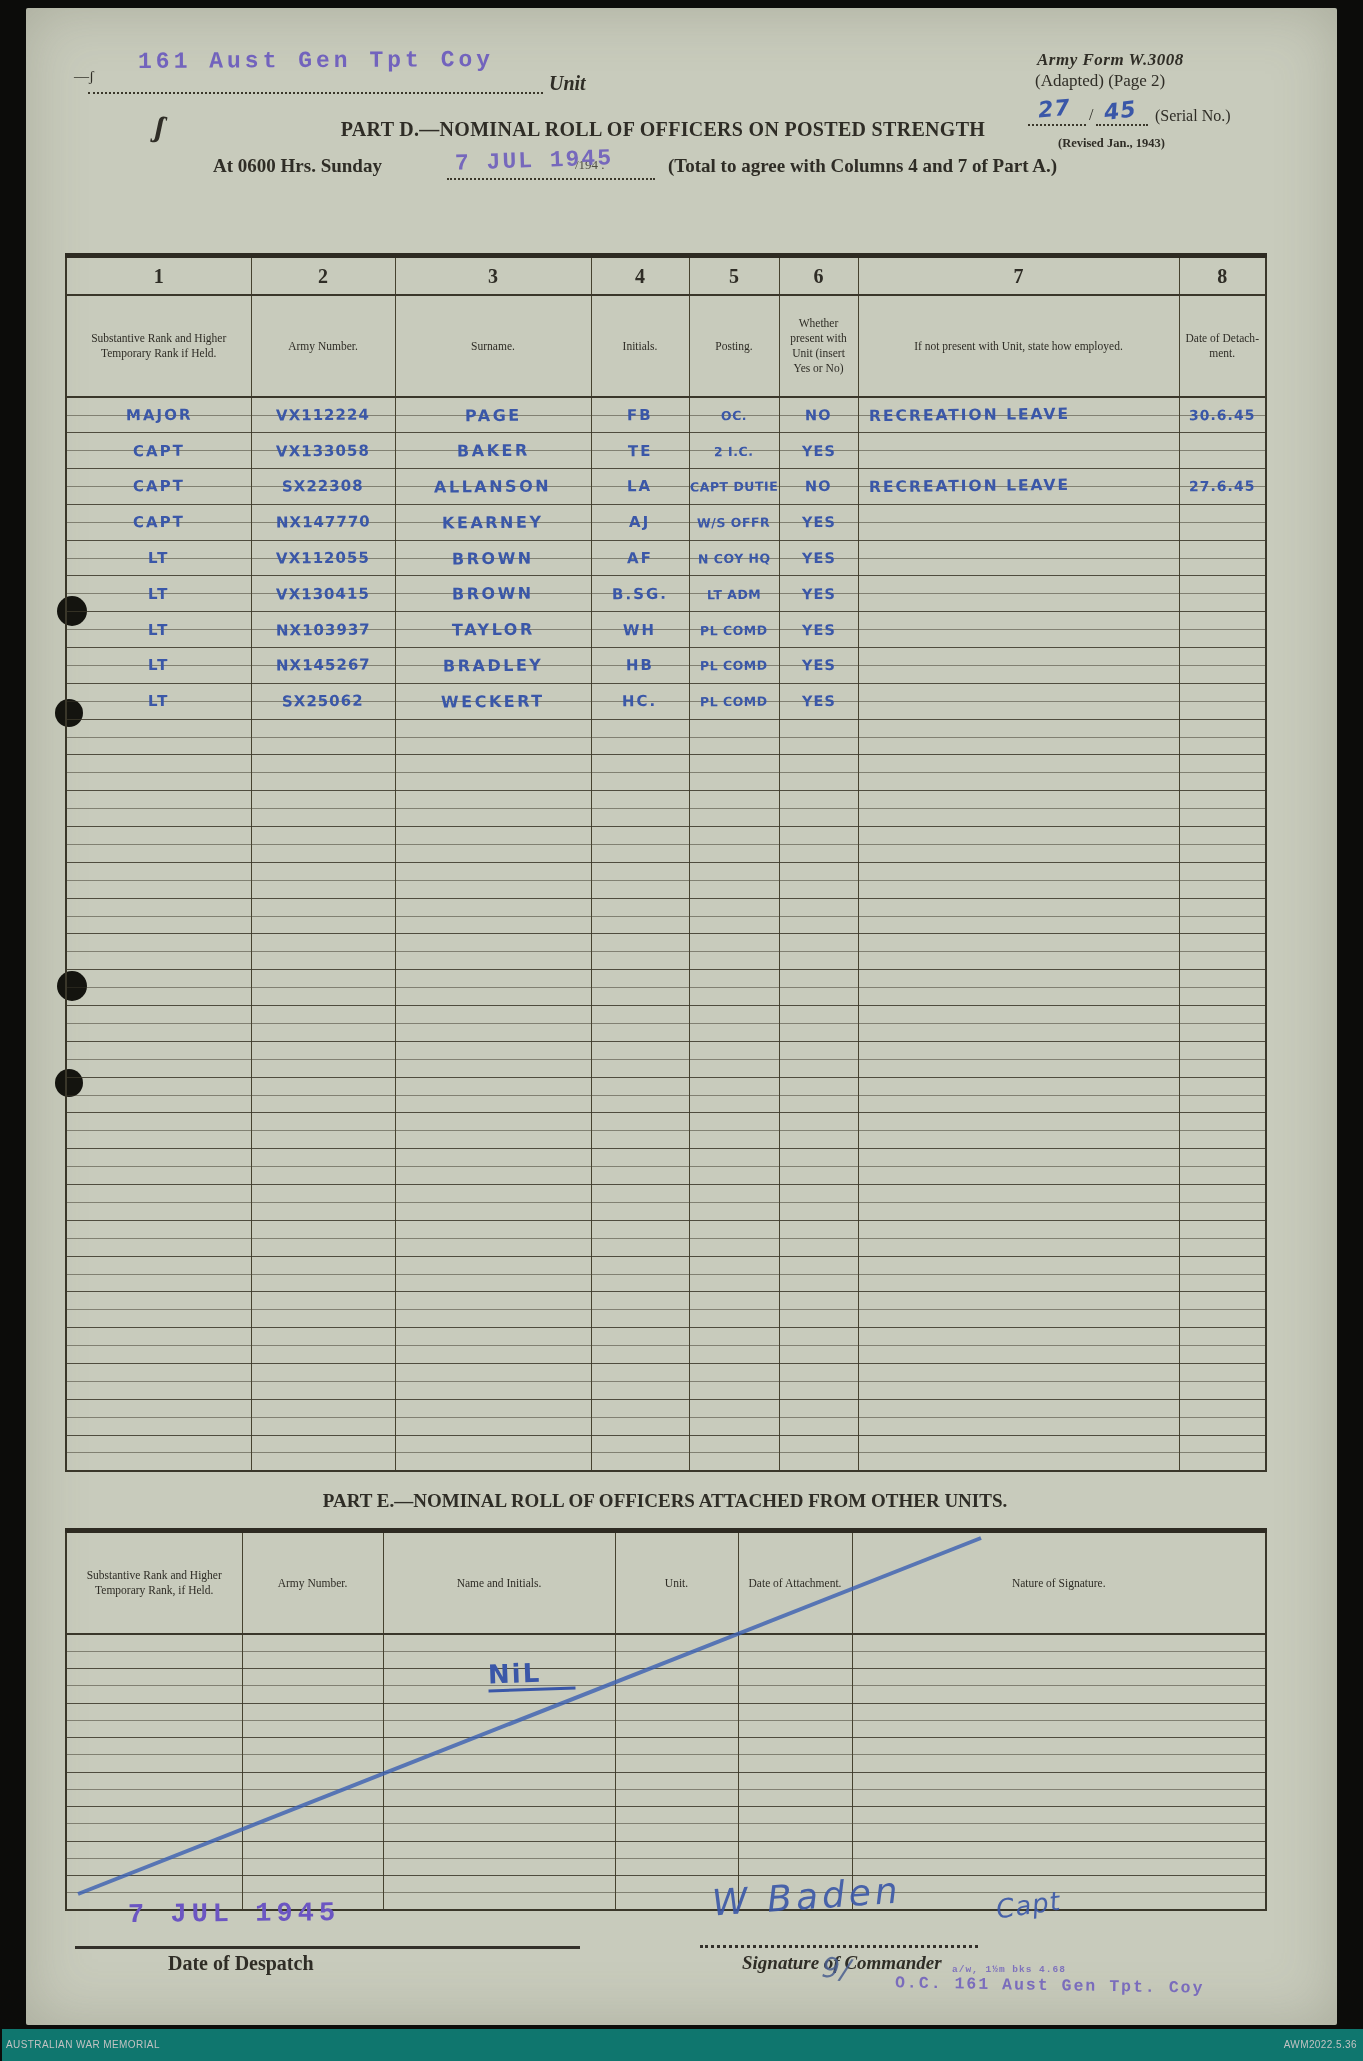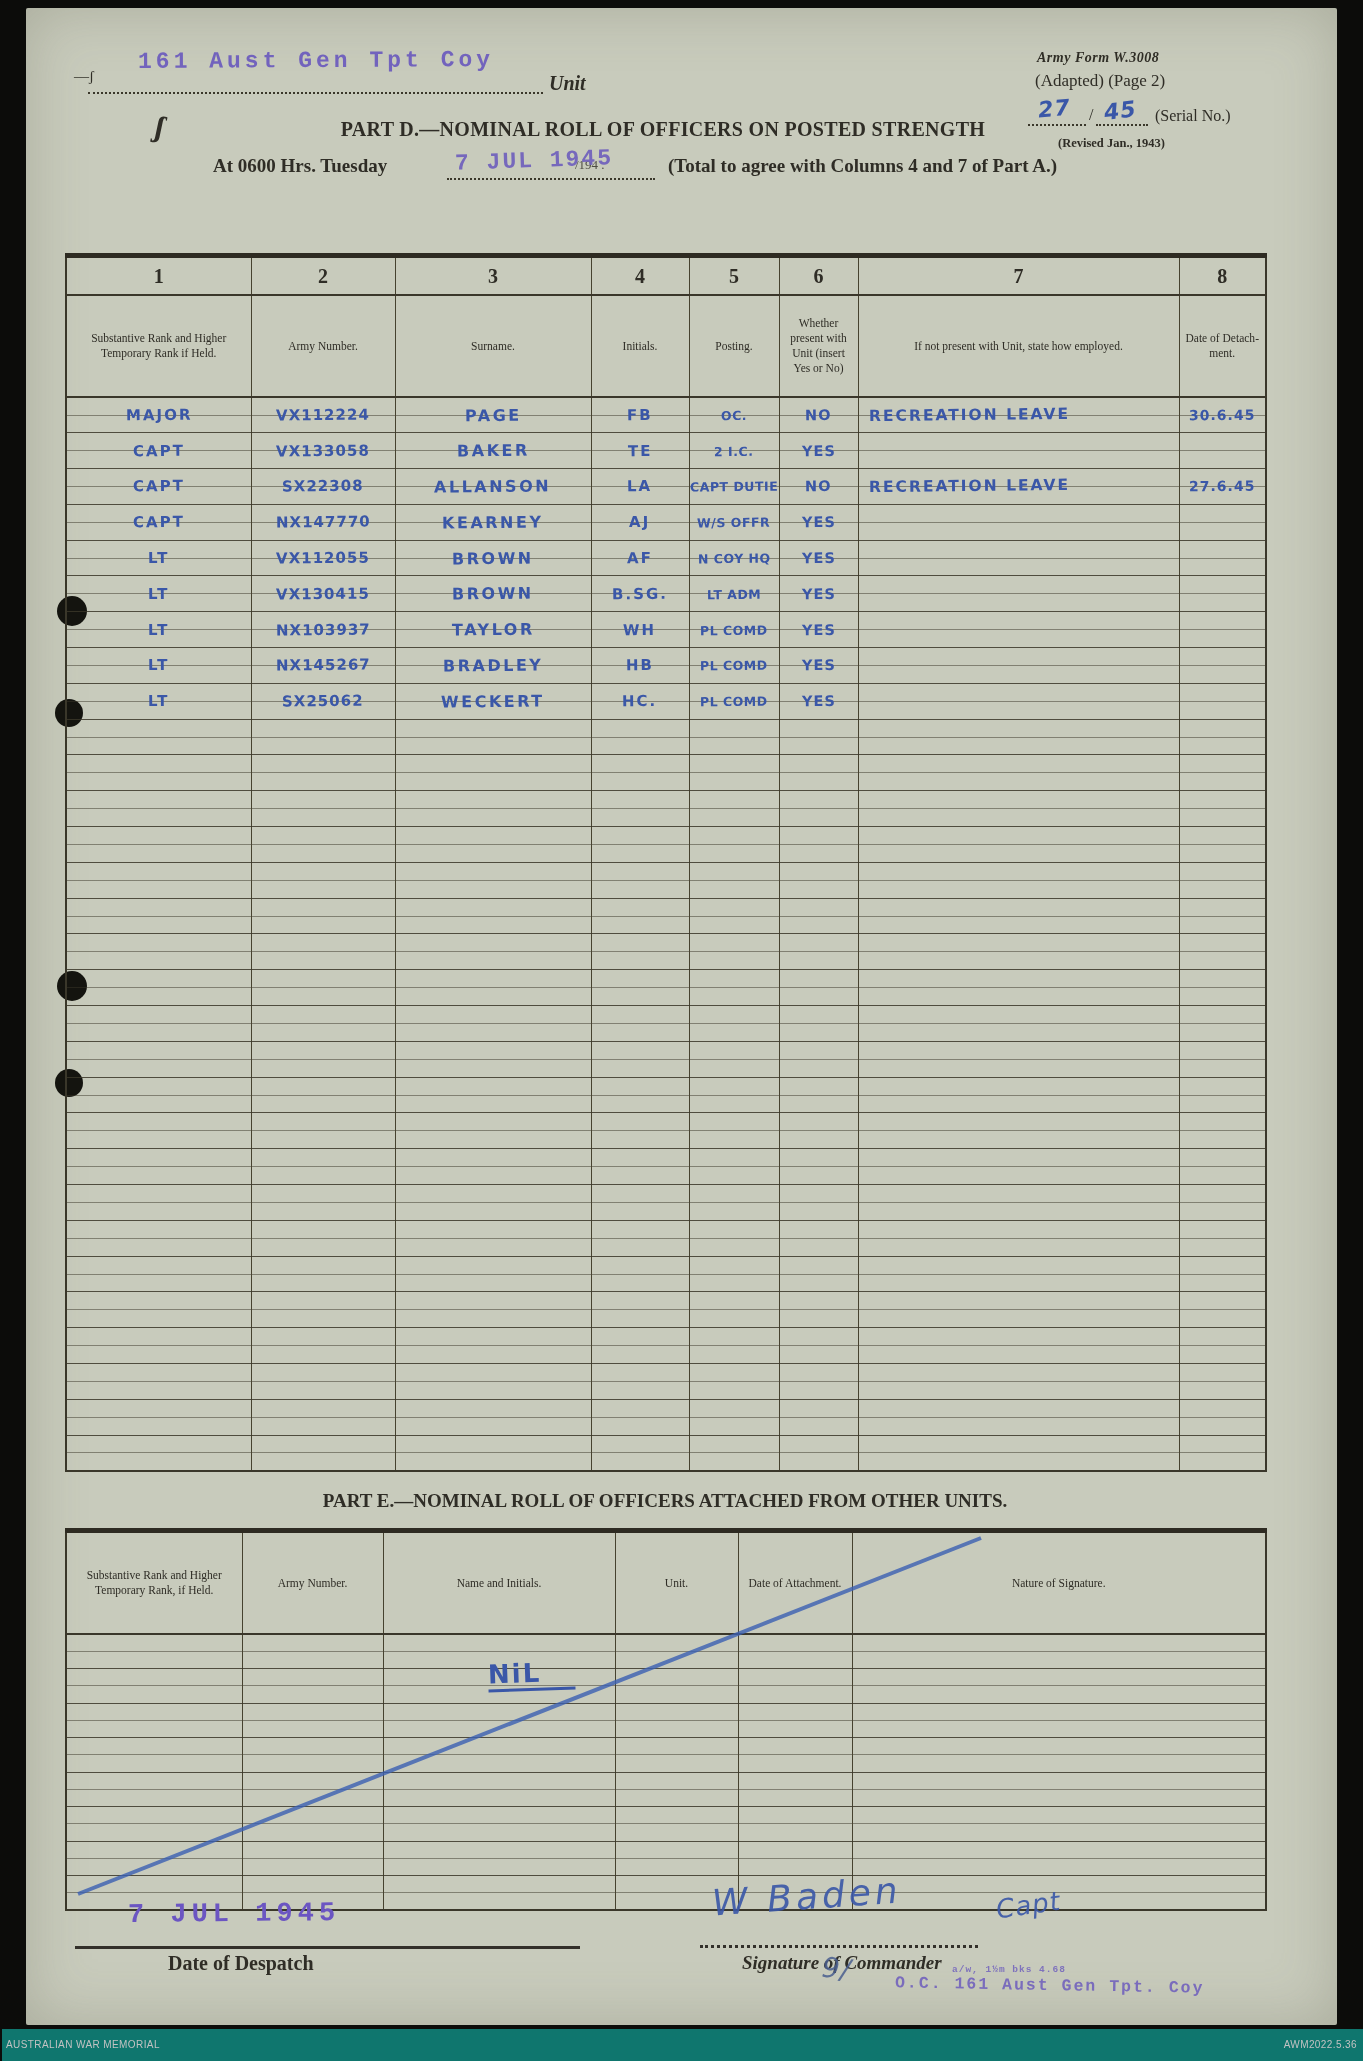--- a/index.html
+++ b/index.html
@@ -50,34 +50,34 @@
   <div class="hole" style="left:57px;top:596px;width:30px;height:30px;"></div>
   <div class="hole" style="left:55px;top:699px;width:28px;height:28px;"></div>
   <div class="hole" style="left:57px;top:971px;width:30px;height:30px;"></div>
   <div class="hole" style="left:55px;top:1069px;width:28px;height:28px;"></div>
 
   <span class="abs printed" style="left:74px;top:68px;font-size:15px;">—ʃ</span>
   <span class="abs stamp" style="left:138px;top:48px;font-size:23px;letter-spacing:4px;transform:rotate(-.3deg);">161 Aust Gen Tpt Coy</span>
   <div class="abs dotline" style="left:88px;top:74px;width:455px;height:18px;"></div>
   <span class="abs printed" style="left:549px;top:72px;font-size:20px;font-weight:bold;font-style:italic;">Unit</span>
 
-  <span class="abs printed" style="left:1037px;top:50px;font-size:14px;font-style:italic;font-weight:bold;letter-spacing:.5px;">Army Form W.3008</span>
+  <span class="abs printed" style="left:1037px;top:50px;font-size:17px;font-style:italic;font-weight:bold;letter-spacing:.5px;">Army Form W.3008</span>
   <span class="abs printed" style="left:1035px;top:71px;font-size:17px;">(Adapted)  (Page 2)</span>
   <span class="abs printed" style="left:1058px;top:92px;font-size:12.5px;font-weight:bold;margin-top:44px;">(Revised Jan., 1943)</span>
   <span class="abs hw" style="left:1038px;top:96px;font-size:22px;font-style:italic;transform:rotate(-5deg);">27</span>
   <span class="abs printed" style="left:1089px;top:106px;font-size:16px;">/</span>
   <span class="abs hw" style="left:1104px;top:98px;font-size:22px;font-style:italic;transform:rotate(-7deg);">45</span>
   <div class="abs dotline" style="left:1028px;top:108px;width:58px;height:16px;"></div>
   <div class="abs dotline" style="left:1096px;top:108px;width:52px;height:16px;"></div>
   <span class="abs printed" style="left:1155px;top:107px;font-size:16px;">(Serial No.)</span>
 
   <span class="abs printed" style="left:155px;top:110px;font-size:30px;font-weight:bold;transform:rotate(12deg);">ʃ</span>
   <div class="abs printed" style="left:63px;top:118px;width:1200px;text-align:center;font-size:20px;font-weight:bold;letter-spacing:.3px;">PART D.—NOMINAL ROLL OF OFFICERS ON POSTED STRENGTH</div>
 
-  <span class="abs printed" style="left:213px;top:155px;font-size:19px;font-weight:bold;">At 0600 Hrs. Tuesday</span>
+  <span class="abs printed" style="left:213px;top:155px;font-size:19px;font-weight:bold;">At 0600 Hrs. Sunday</span>
   <div class="abs dotline" style="left:447px;top:160px;width:208px;height:18px;"></div>
   <span class="abs printed" style="left:575px;top:157px;font-size:13px;opacity:.8;">/194 .</span>
   <span class="abs stamp" style="left:455px;top:148px;font-size:23px;letter-spacing:2px;transform:rotate(-2deg);opacity:.95;">7 JUL 1945</span>
   <span class="abs printed" style="left:668px;top:155px;font-size:19px;font-weight:bold;">(Total to agree with Columns 4 and 7 of Part A.)</span>
 
   <table class="form partd abs" style="left:65px;top:253px;">
     <colgroup>
       <col style="width:185px">
         <col style="width:144px">
         <col style="width:196px">

